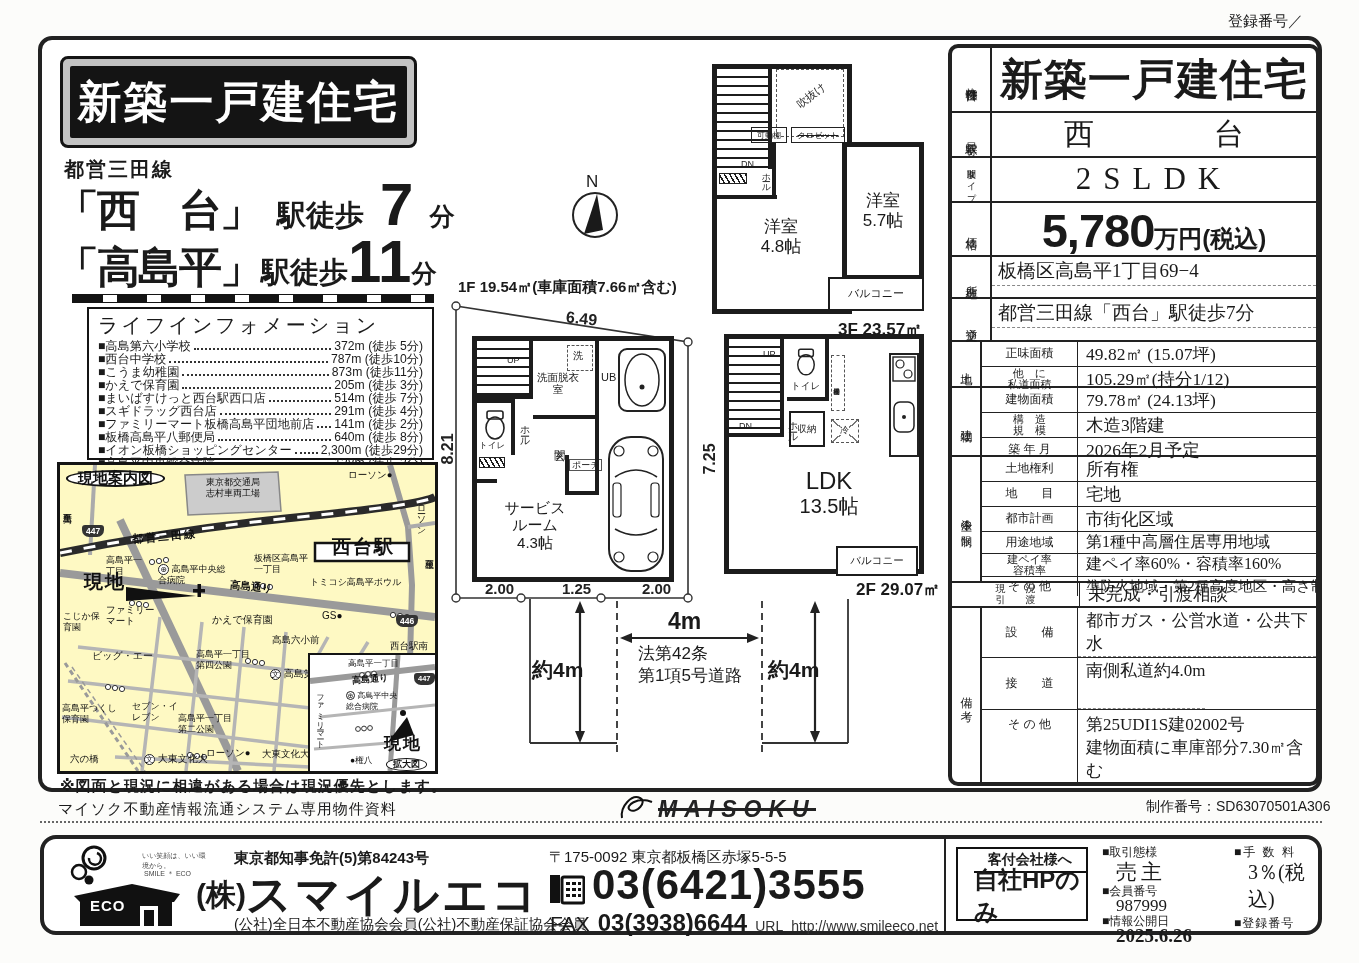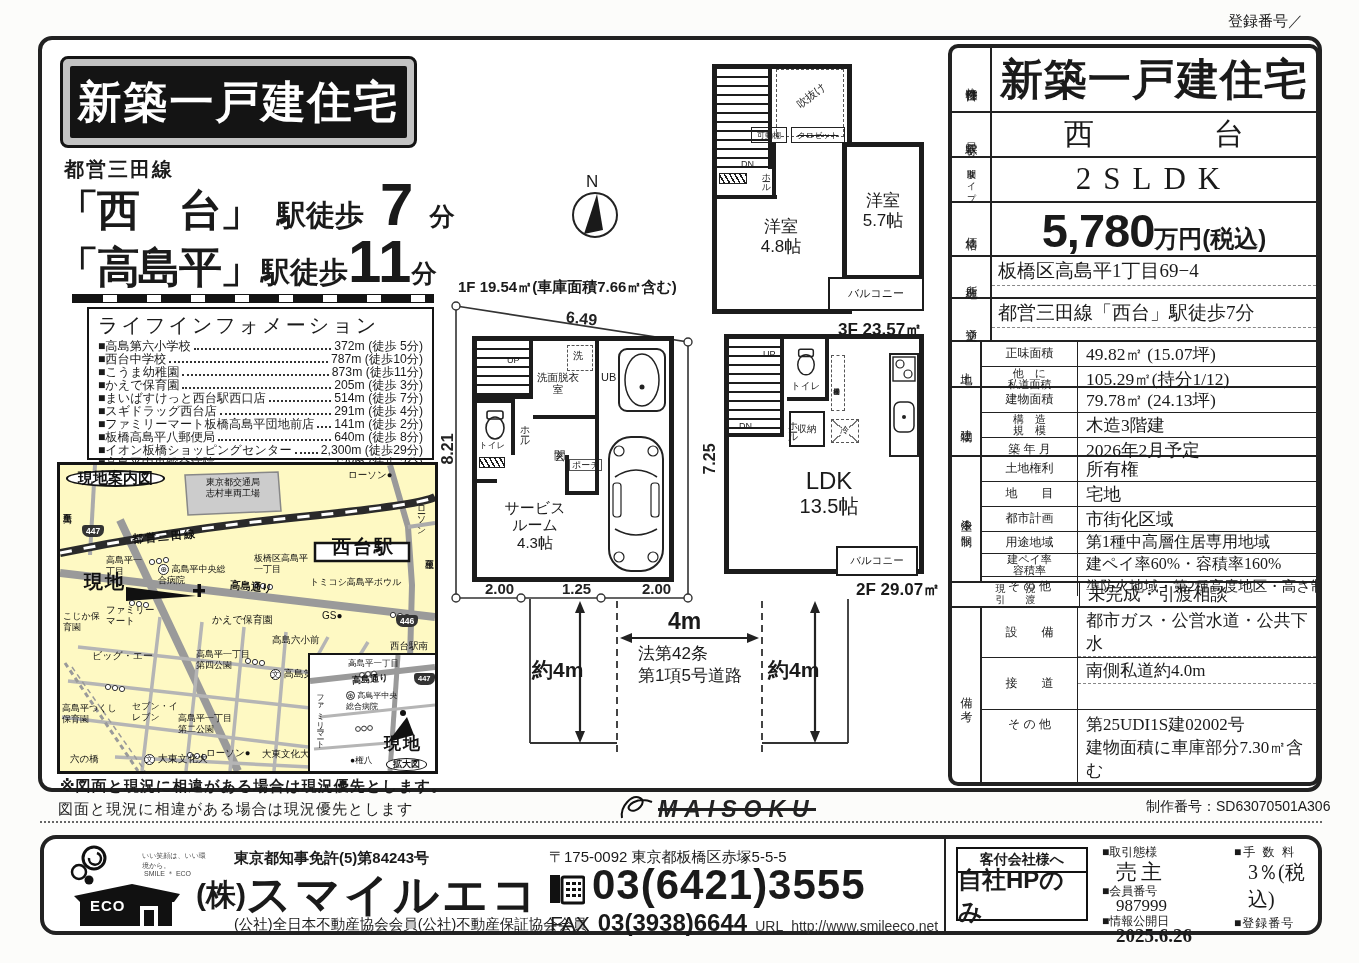--- a/index.html
+++ b/index.html
@@ -558,37 +558,37 @@
       <div class="subcol">
         <div class="subrow" style="flex:0 0 44px;">
           <div class="klab">設　　備</div>
           <div style="flex:1;display:flex;flex-direction:column;">
             <div class="serif dashline" style="font-size:17px;padding:1px 0 1px 8px;">都市ガス・公営水道・公共下水</div>
             <div style="flex:1;"></div>
           </div>
         </div>
         <div class="subrow" style="flex:0 0 52px;">
           <div class="klab">接　　道</div>
-          <div style="flex:1;display:flex;flex-direction:column;">
+          <div style="flex:1;display:flex;">
             <div class="serif dashline" style="font-size:17px;padding:1px 0 1px 8px;">南側私道約4.0m</div>
             <div style="flex:1;"></div>
           </div>
         </div>
         <div class="subrow">
           <div class="klab" style="align-items:flex-start;padding-top:6px;">そ の 他</div>
           <div style="flex:1;padding:3px 0 0 8px;">
             <div class="serif" style="font-size:17px;">第25UDI1S建02002号</div>
             <div class="serif" style="font-size:17px;">建物面積に車庫部分7.30㎡含む</div>
           </div>
         </div>
       </div>
     </div>
   </div>
 
-  <div class="ab" style="left:58px;top:800px;font-size:15px;letter-spacing:1px;">図面と現況に相違がある場合は現況優先とします</div>
+  <div class="ab" style="left:58px;top:800px;font-size:15px;letter-spacing:1px;">マイソク不動産情報流通システム専用物件資料</div>
   <svg class="ab" style="left:618px;top:792px;" width="36" height="30" viewBox="0 0 36 30">
     <path d="M4,26 C2,14 14,2 22,6 C30,10 18,22 12,18 C6,14 20,4 34,10" fill="none" stroke="#111" stroke-width="2"></path>
   </svg>
   <div class="ab maisoku-logo" style="left:658px;top:796px;">MAISOKU</div>
   <div class="ab" style="left:1146px;top:798px;font-size:14px;">制作番号：SD63070501A306</div>
   <div class="ab dotted-rule"></div>
 
   <div class="ab footer-box">
 
     <svg class="ab" style="left:18px;top:5px;" width="140" height="86" viewBox="0 0 140 86">
@@ -631,21 +631,21 @@
     <div class="ab b" style="left:548px;top:22px;font-size:42px;letter-spacing:1px;">03(6421)3555</div>
     <div class="ab" style="left:506px;top:70px;display:flex;align-items:baseline;gap:8px;">
       <span style="font-size:21px;">FAX</span>
       <span class="b" style="font-size:24px;">03(3938)6644</span>
       <span style="font-size:14px;color:#333;">URL</span>
       <span style="font-size:14px;color:#333;">http://www.smileeco.net</span>
     </div>
 
     <div class="ab" style="left:900px;top:0;width:2px;height:92px;background:#222;"></div>
 
-    <div class="ab" style="left:912px;top:8px;width:132px;height:74px;border:2.5px solid #111;">
+    <div class="ab" style="left:912px;top:8px;width:132px;height:74px;border:2.5px solid #111;padding-left:16px;">
       <div class="ctr b" style="height:24px;border-bottom:2px solid #111;font-size:14px;">客付会社様へ</div>
       <div class="ctr b" style="height:46px;font-size:24px;">自社HPのみ</div>
     </div>
 
     <div class="ab" style="left:1058px;top:5px;font-size:12px;">■取引態様</div>
     <div class="ab serif" style="left:1072px;top:19px;font-size:21px;letter-spacing:4px;">売主</div>
     <div class="ab" style="left:1058px;top:44px;font-size:12px;">■会員番号</div>
     <div class="ab serif" style="left:1072px;top:57px;font-size:17px;">987999</div>
     <div class="ab" style="left:1058px;top:74px;font-size:12px;">■情報公開日</div>
     <div class="ab b serif" style="left:1072px;top:73px;font-size:19px;padding-top:13px;">2025.6.26</div>

